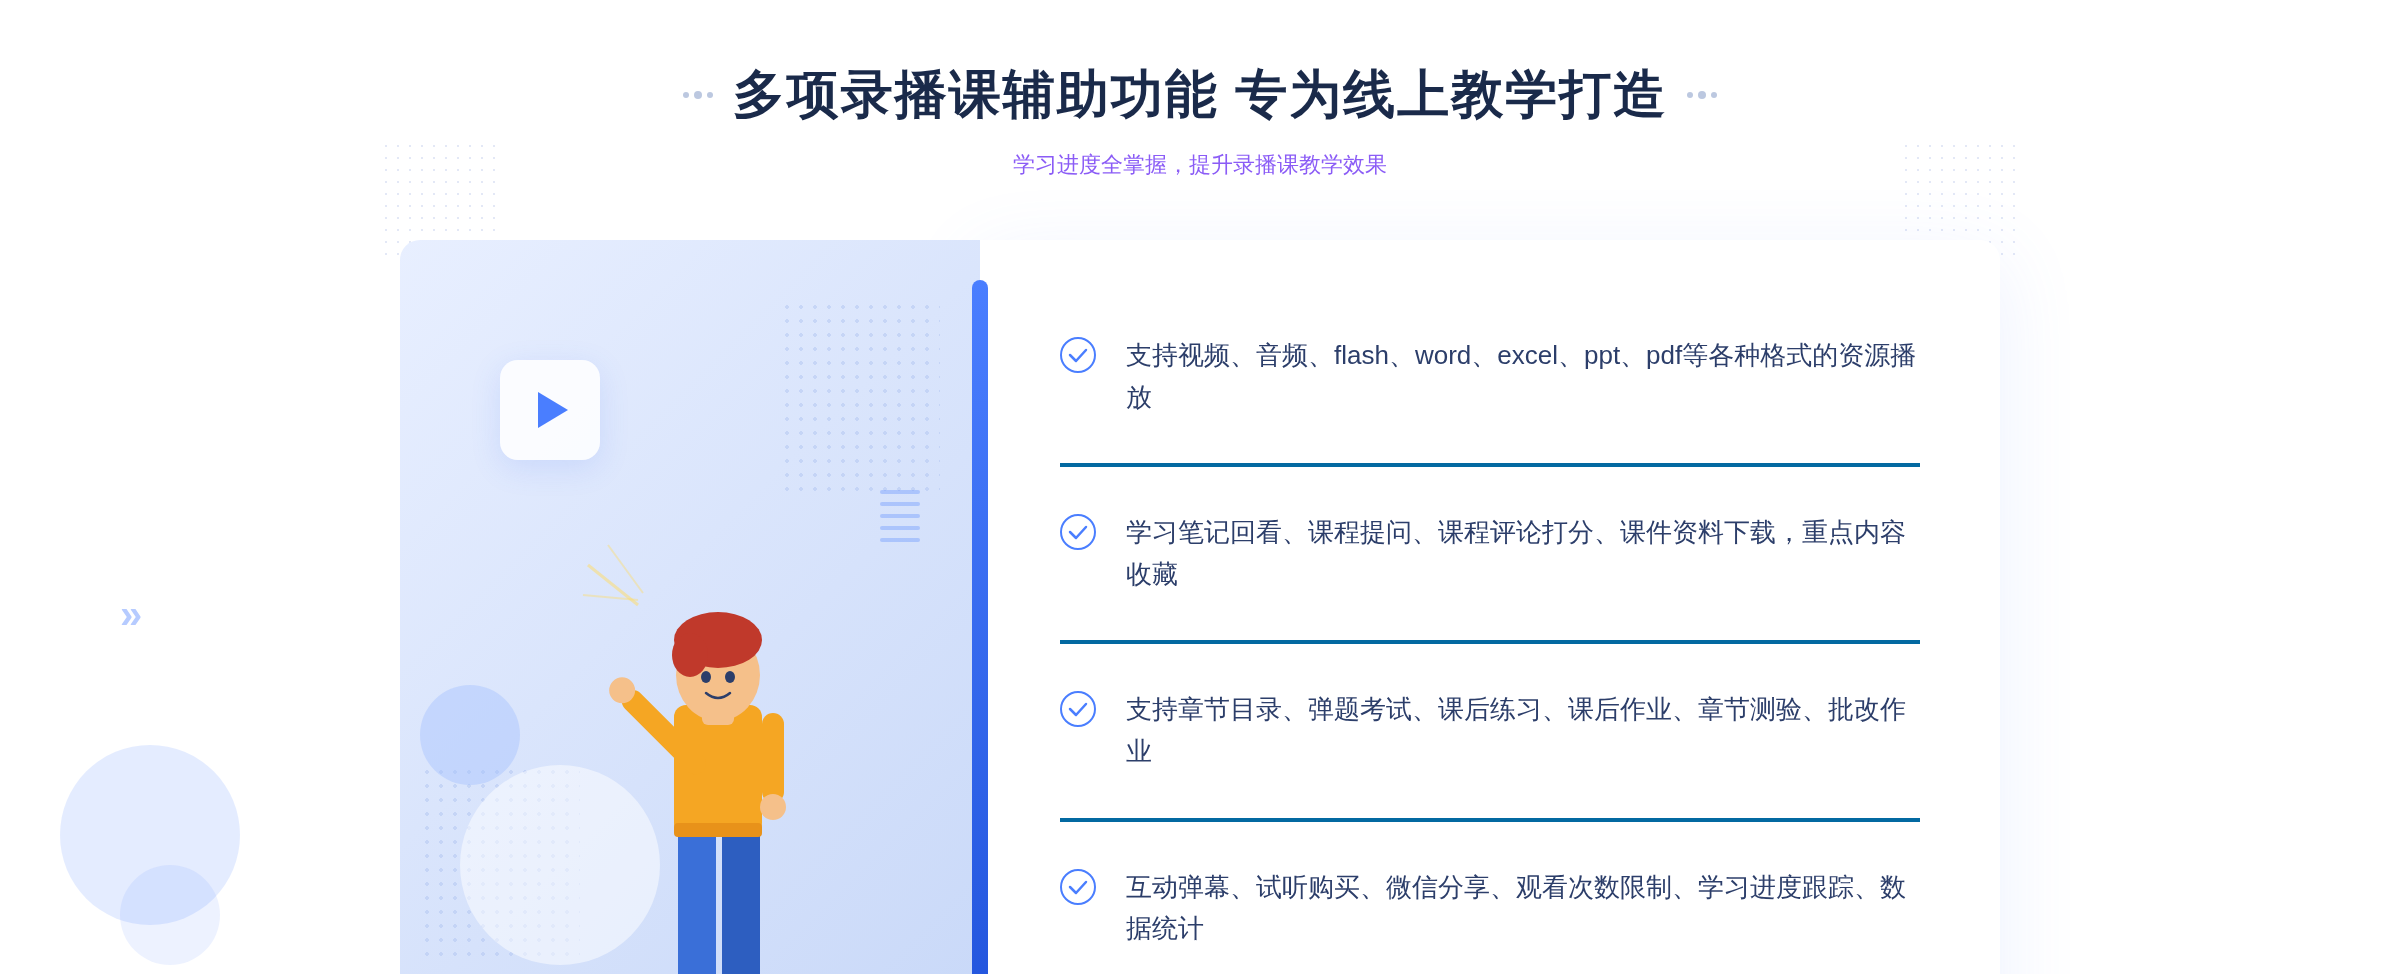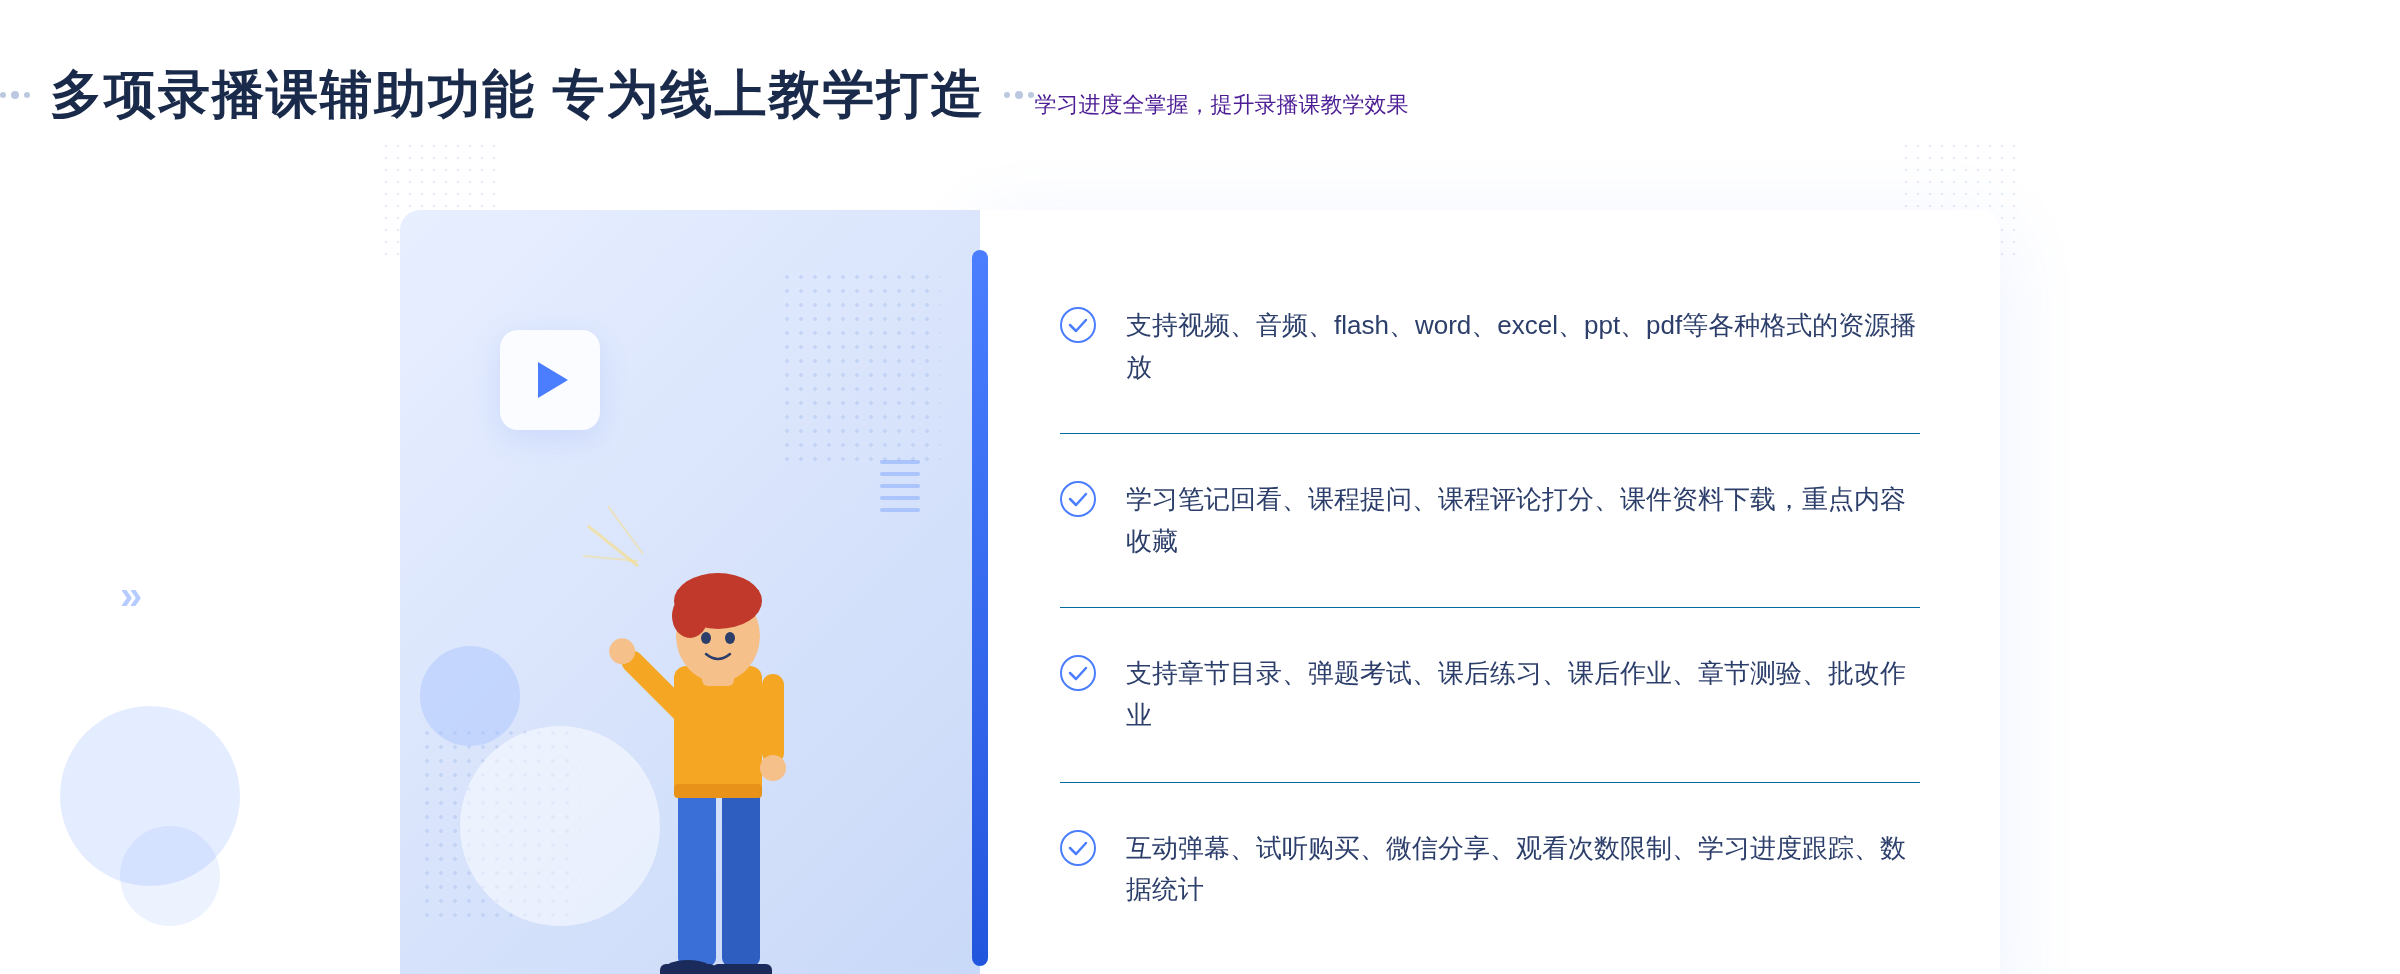--- a/index.html
+++ b/index.html
@@ -31,21 +31,21 @@
       background-size: 12px 12px;
       opacity: 0.6;
     }
 
     .header-section {
       text-align: center;
       margin-bottom: 60px;
       position: relative;
       width: 100%;
       display: flex;
-      flex-direction: row;
+      flex-direction: column;
       align-items: center;
     }
 
     .title-row {
       display: flex;
       align-items: center;
       gap: 20px;
       margin-bottom: 20px;
     }
 
@@ -69,21 +69,21 @@
 
     .main-title {
       font-size: 52px;
       font-weight: 700;
       color: #1a2a4a;
       letter-spacing: 2px;
     }
 
     .subtitle {
       font-size: 22px;
-      color: #4c1d95;
+      color: #8b5cf6;
       font-weight: 400;
     }
 
     
     .content-area {
       display: flex;
       align-items: stretch;
       width: 1600px;
       gap: 0;
       position: relative;
@@ -218,21 +218,21 @@
       display: flex;
       flex-direction: column;
       gap: 0;
     }
 
     .feature-item {
       display: flex;
       align-items: flex-start;
       gap: 30px;
       padding: 45px 0;
-      border-bottom: 1px solid #0369a1;
+      border-bottom: 4px solid #0369a1;
     }
 
     .feature-item:last-child {
       border-bottom: none;
     }
 
     .check-icon {
       width: 36px;
       height: 36px;
       flex-shrink: 0;

